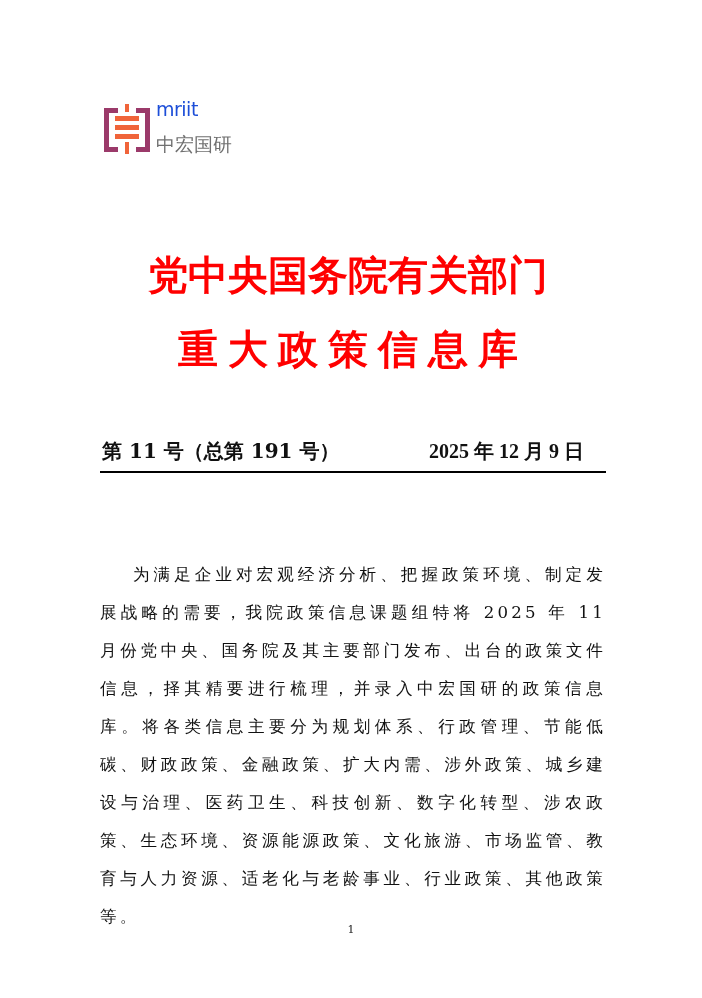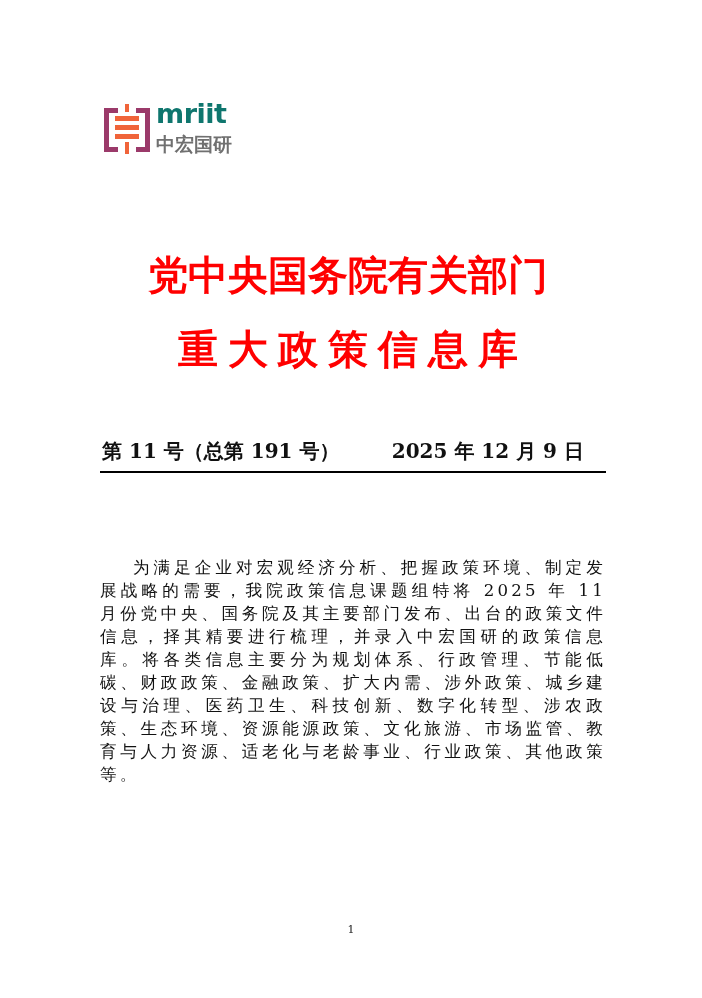--- a/index.html
+++ b/index.html
@@ -7,34 +7,34 @@
            font-family: "DejaVu Serif", "Liberation Serif", serif; color: #111; }
     .logo { position: absolute; left: 104px; top: 102px; width: 140px; height: 56px; }
     .logo-mark { position: absolute; left: 0; top: 2px; width: 46px; height: 48px; }
     .logo-frame-l { position: absolute; left: 0; top: 4px; width: 14px; height: 44px;
                     border: 5px solid #9b3a6a; border-right: none; box-sizing: border-box; }
     .logo-frame-r { position: absolute; right: 0; top: 4px; width: 14px; height: 44px;
                     border: 5px solid #9b3a6a; border-left: none; box-sizing: border-box; }
     .logo-bar { position: absolute; left: 11px; width: 24px; height: 5px; background: #f0643a; }
     .logo-stem { position: absolute; left: 21px; width: 4px; background: #f0643a; }
     .logo-en { position: absolute; left: 52px; top: -4px; font-family: "DejaVu Sans", sans-serif;
-               font-weight: bold; font-size: 27px; color: #0f766e; letter-spacing: -0.5px; }
+               font-weight: normal; font-size: 19px; color: #1d4ed8; letter-spacing: -0.5px; }
     .logo-cn { position: absolute; left: 52px; top: 30px; font-family: "DejaVu Sans", sans-serif;
-               font-weight: bold; font-size: 19px; color: #707070; letter-spacing: 0px; }
+               font-weight: normal; font-size: 19px; color: #707070; letter-spacing: 0px; }
     .title { position: absolute; left: 0; width: 702px; text-align: center;
              font-family: "DejaVu Sans", sans-serif; font-weight: bold; color: #ff0000; }
     .title-1 { top: 248px; font-size: 40px; letter-spacing: 0px; left: -3px; }
     .title-2 { top: 322px; font-size: 40px; letter-spacing: 10px; left: 2px; }
     .issue-row { position: absolute; left: 102px; top: 438px; width: 504px; height: 24px;
                  font-weight: bold; font-size: 20px; }
     .issue-left { position: absolute; left: 0; top: 0; }
-    .issue-right { position: absolute; right: 22px; top: 0; }
+    .issue-right { position: absolute; right: 22px; top: 0; font-family: Liberation Serif, serif; }
     .rule { position: absolute; left: 100px; top: 471px; width: 506px; height: 2px; background: #000; }
     .body-text { position: absolute; left: 100px; top: 556px; width: 506px;
-                 font-size: 16.6px; line-height: 23px; text-align: justify;
+                 font-size: 16.6px; line-height: 38px; text-align: justify;
                  text-indent: 33px; letter-spacing: 3.2px; color: #111; }
     .page-number { position: absolute; left: 0; width: 702px; top: 923px; text-align: center;
                    font-size: 11px; color: #222; }
   </style>
 </head>
 <body>
 
 <div class="logo">
   <div class="logo-mark">
     <div class="logo-frame-l"></div>

